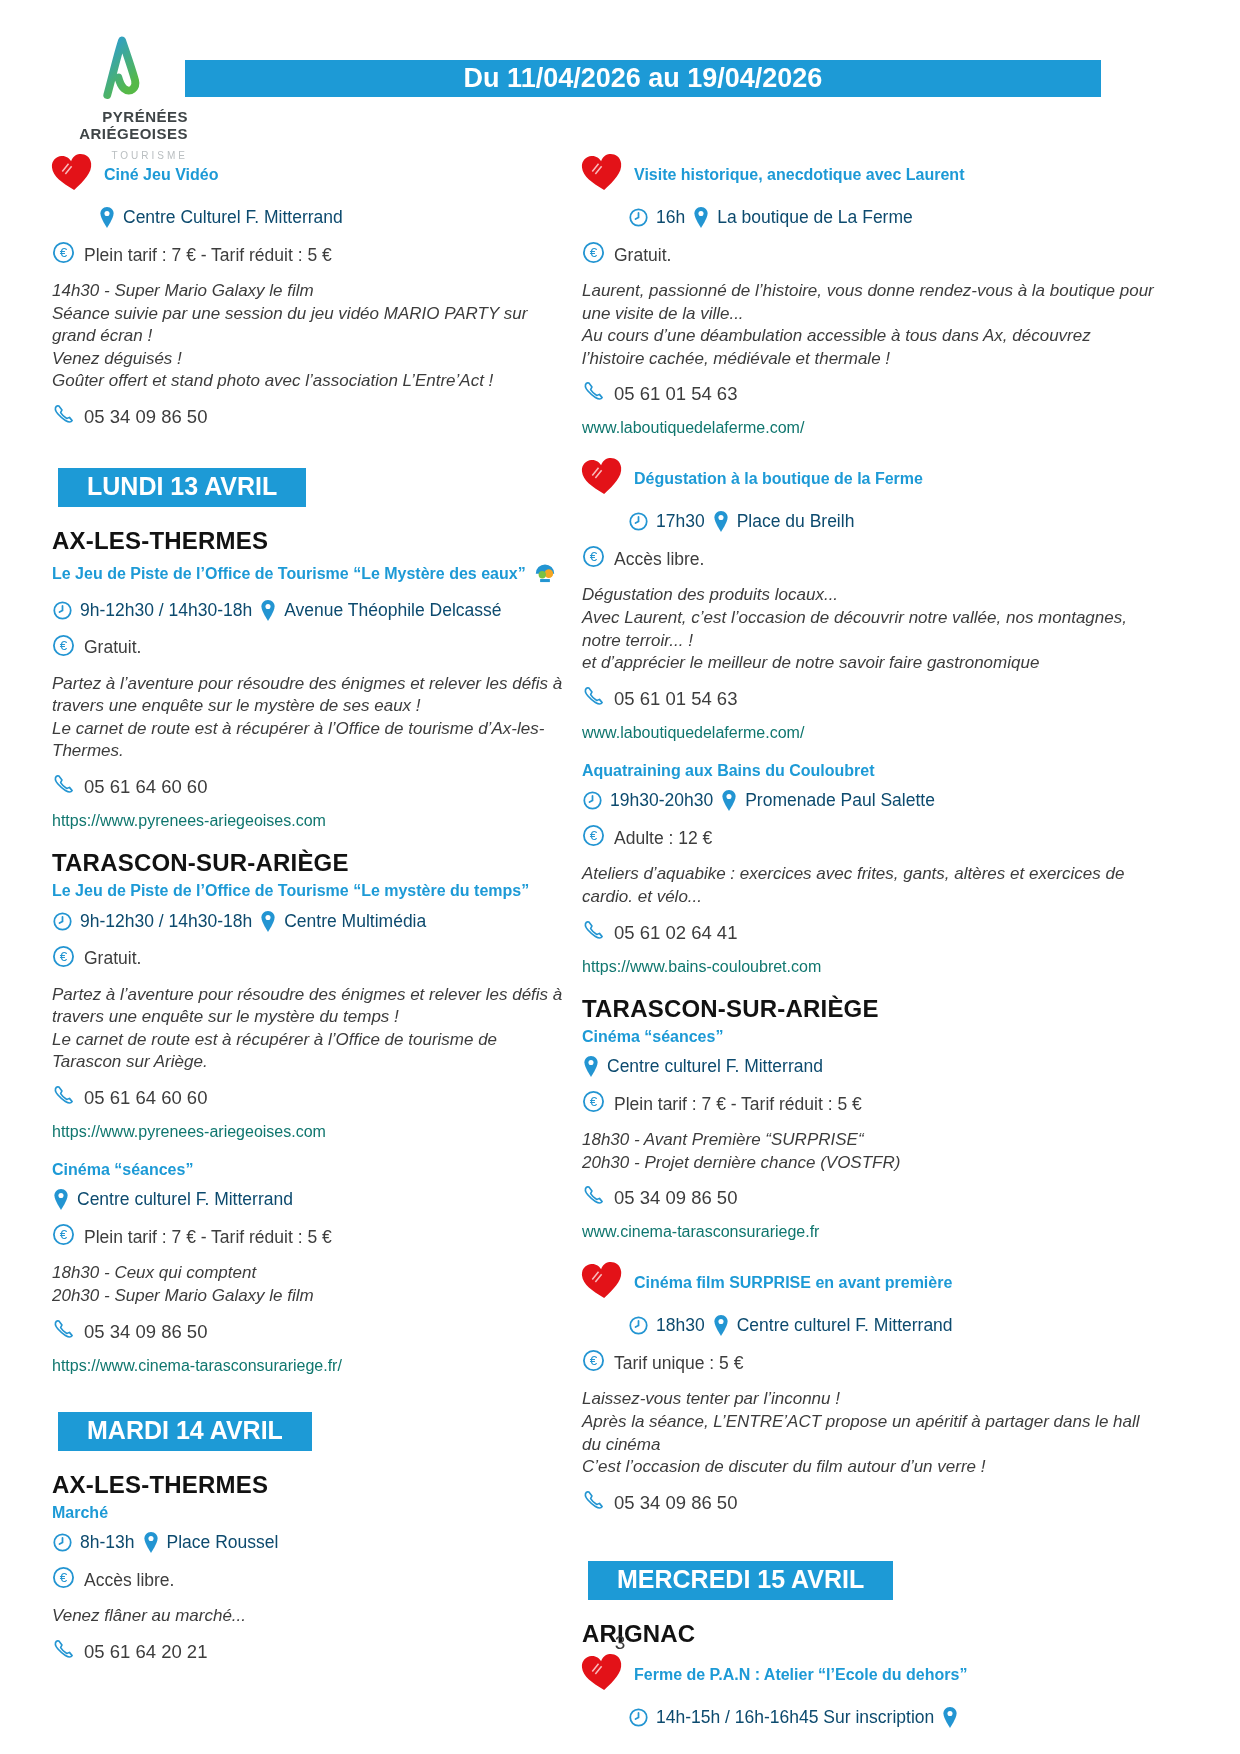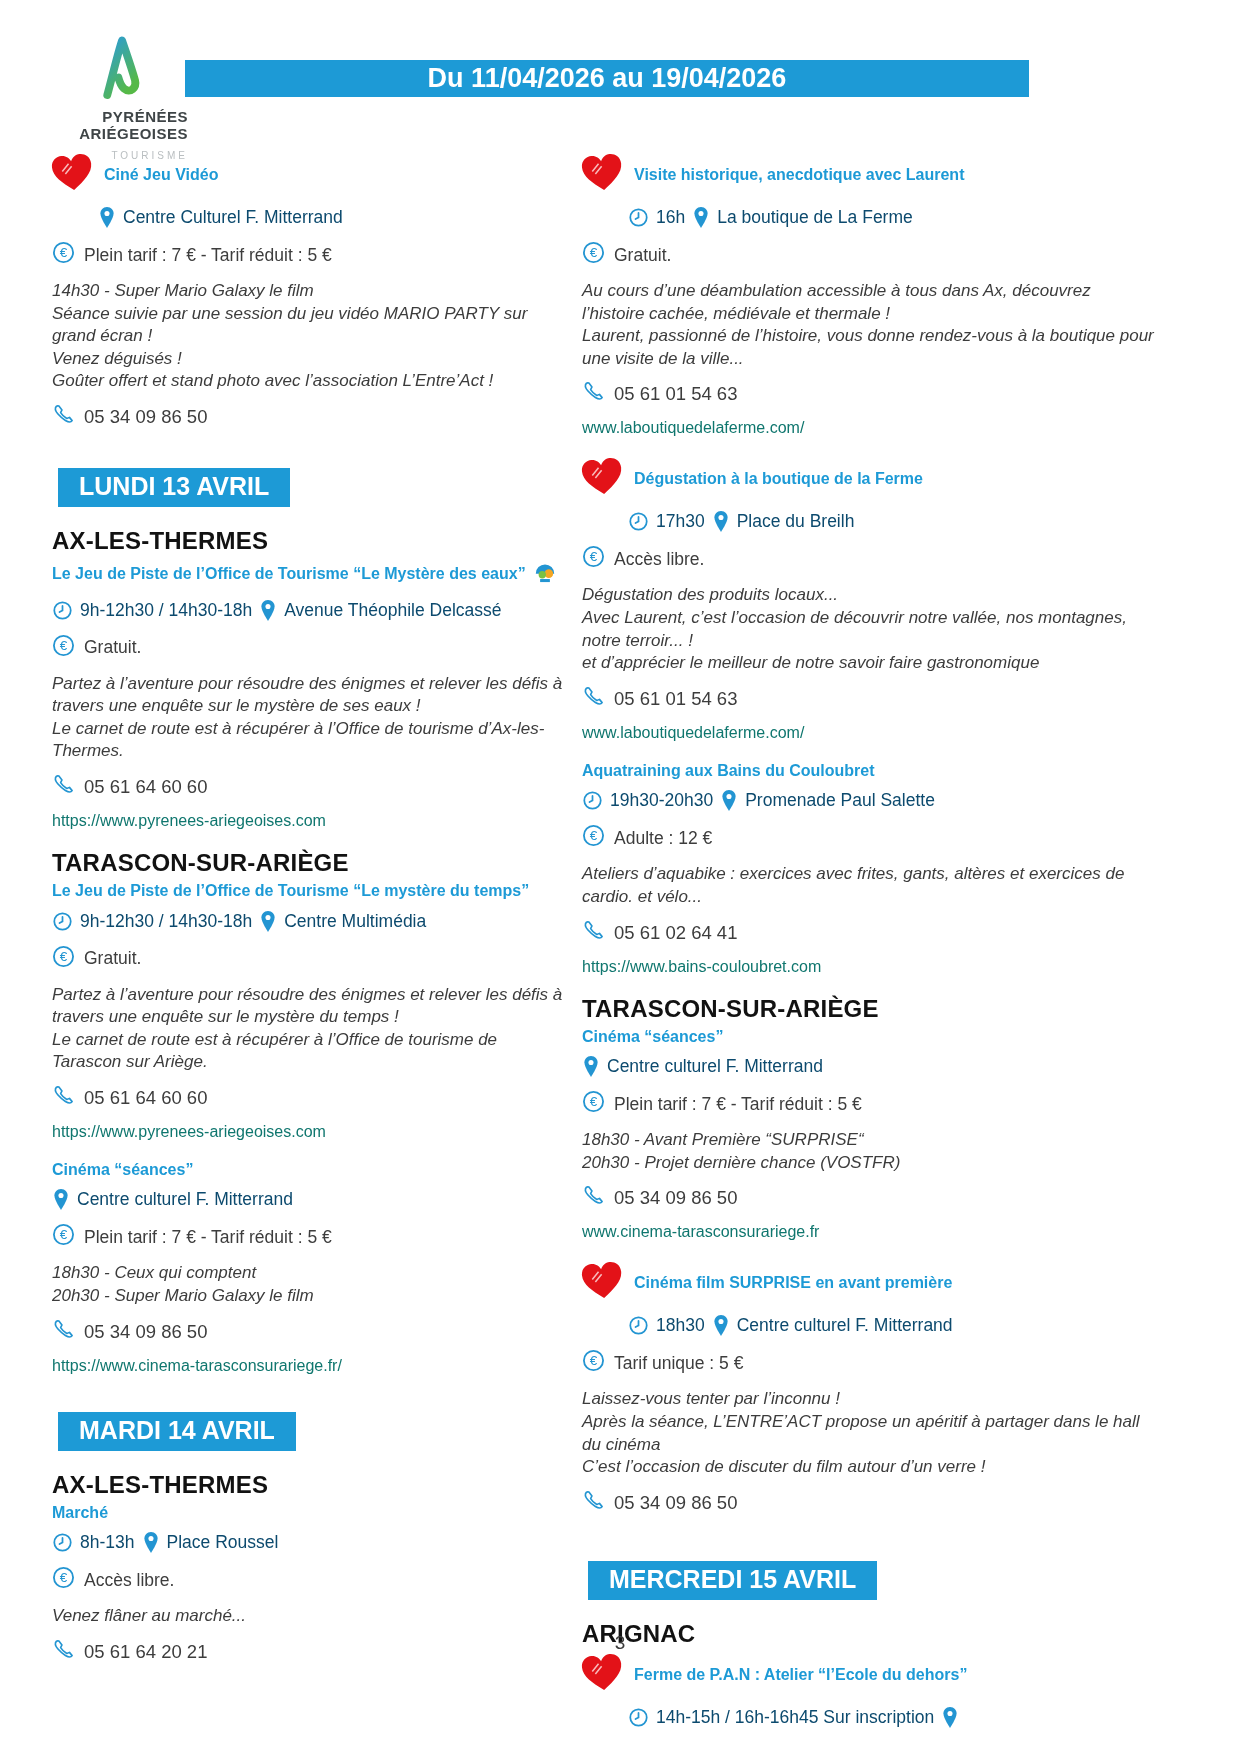--- a/index.html
+++ b/index.html
@@ -4,21 +4,21 @@
 <style>
   html,body{margin:0;padding:0;background:#fff;}
   .page{position:relative;width:1240px;height:1754px;background:#ffffff;
         font-family:"Liberation Sans",sans-serif;color:#333;overflow:hidden;}
 
   
   .logo{position:absolute;left:58px;top:34px;width:130px;text-align:right;}
   .logo-mark{display:block;margin:0 auto;}
   .logo-line1,.logo-line2{font-size:15px;font-weight:bold;color:#3f4547;letter-spacing:.5px;line-height:1.15;}
   .logo-line3{font-size:10px;color:#b9bec0;letter-spacing:3px;margin-top:7px;}
-  .banner{position:absolute;left:185px;top:60px;width:844px;height:37px;background:#1d9ad6;
+  .banner{position:absolute;left:185px;top:60px;width:916px;height:37px;background:#1d9ad6;
           display:flex;align-items:center;justify-content:center;color:#fff;
           font-size:27px;font-weight:bold;}
 
   
   .col{position:absolute;top:148px;}
   .col-left{left:52px;width:512px;}
   .col-right{left:582px;width:574px;}
 
   .event{margin-bottom:19px;}
   .title-row{display:flex;align-items:center;gap:9px;margin-top:4px;}
@@ -28,21 +28,21 @@
 
   .meta{display:flex;align-items:center;gap:7px;margin-top:9px;font-size:17.5px;color:#0c4a6e;flex-wrap:wrap;}
   .meta.indent{margin-left:46px;}
   .meta .icon{flex:none;display:inline-flex;}
   .price-row{display:flex;align-items:center;gap:9px;margin-top:12px;font-size:17.5px;color:#3d3d3d;}
   .desc{margin-top:11px;font-style:italic;font-size:17px;line-height:1.33;color:#3c3c3c;}
   .phone-row{display:flex;align-items:center;gap:9px;margin-top:10px;font-size:18.5px;color:#3d3d3d;}
   .url{margin-top:11px;font-size:16px;color:#0f766e;}
 
   .day-banner{display:inline-block;background:#1d9ad6;color:#fff;font-weight:bold;
-              font-size:25px;padding:4px 21px 6px;margin:18px 0 8px 6px;}
+              font-size:25px;padding:4px 29px 6px;margin:18px 0 8px 6px;}
   .day-wrap{margin-top:4px;}
   .day-wrap.spaced{margin-top:26px;}
   .city{font-size:24px;font-weight:bold;color:#121212;margin:12px 0 0;letter-spacing:.2px;}
 
   .page-number{position:absolute;left:0;right:0;top:1632px;text-align:center;
                font-size:19px;color:#3a3a3a;}
 </style>
 </head>
 <body>
 
@@ -287,22 +287,22 @@
           <span>La boutique de La Ferme</span>
         </div>
         <div class="price-row">
           <span class="icon"><svg width="23" height="23" viewBox="0 0 24 24">
               <circle cx="12" cy="12" r="10" fill="none" stroke="#2395d2" stroke-width="1.9"></circle>
               <text x="12" y="16.8" text-anchor="middle" font-size="14" fill="#2395d2" font-family="Liberation Sans, sans-serif">€</text>
             </svg></span>
           <span>Gratuit.</span>
         </div>
         <div class="desc">
+          <div>Laurent, passionné de l’histoire, vous donne rendez-vous à la boutique pour une visite de la ville...</div>
           <div>Au cours d’une déambulation accessible à tous dans Ax, découvrez l’histoire cachée, médiévale et thermale !</div>
-          <div>Laurent, passionné de l’histoire, vous donne rendez-vous à la boutique pour une visite de la ville...</div>
         </div>
         <div class="phone-row">
           <span class="icon"><svg width="23" height="23" viewBox="0 0 24 24">
               <path d="M4.5 3.5 C2.8 5.5 3.6 8.4 6 11.2 C8.6 14.2 11 16.4 14 18.2 C17 20 19.8 20.3 21 18.4 L18.2 15 L15.4 16.2 C13 14.8 10.6 12.6 9 10 L10.4 7.2 L7.2 3.2 C6.2 2.8 5.2 2.9 4.5 3.5 Z" fill="none" stroke="#2395d2" stroke-width="1.7" stroke-linejoin="round"></path>
             </svg></span>
           <span>05 61 01 54 63</span>
         </div>
         <div class="url">www.laboutiquedelaferme.com/</div>
       </div>
       <div class="event">

